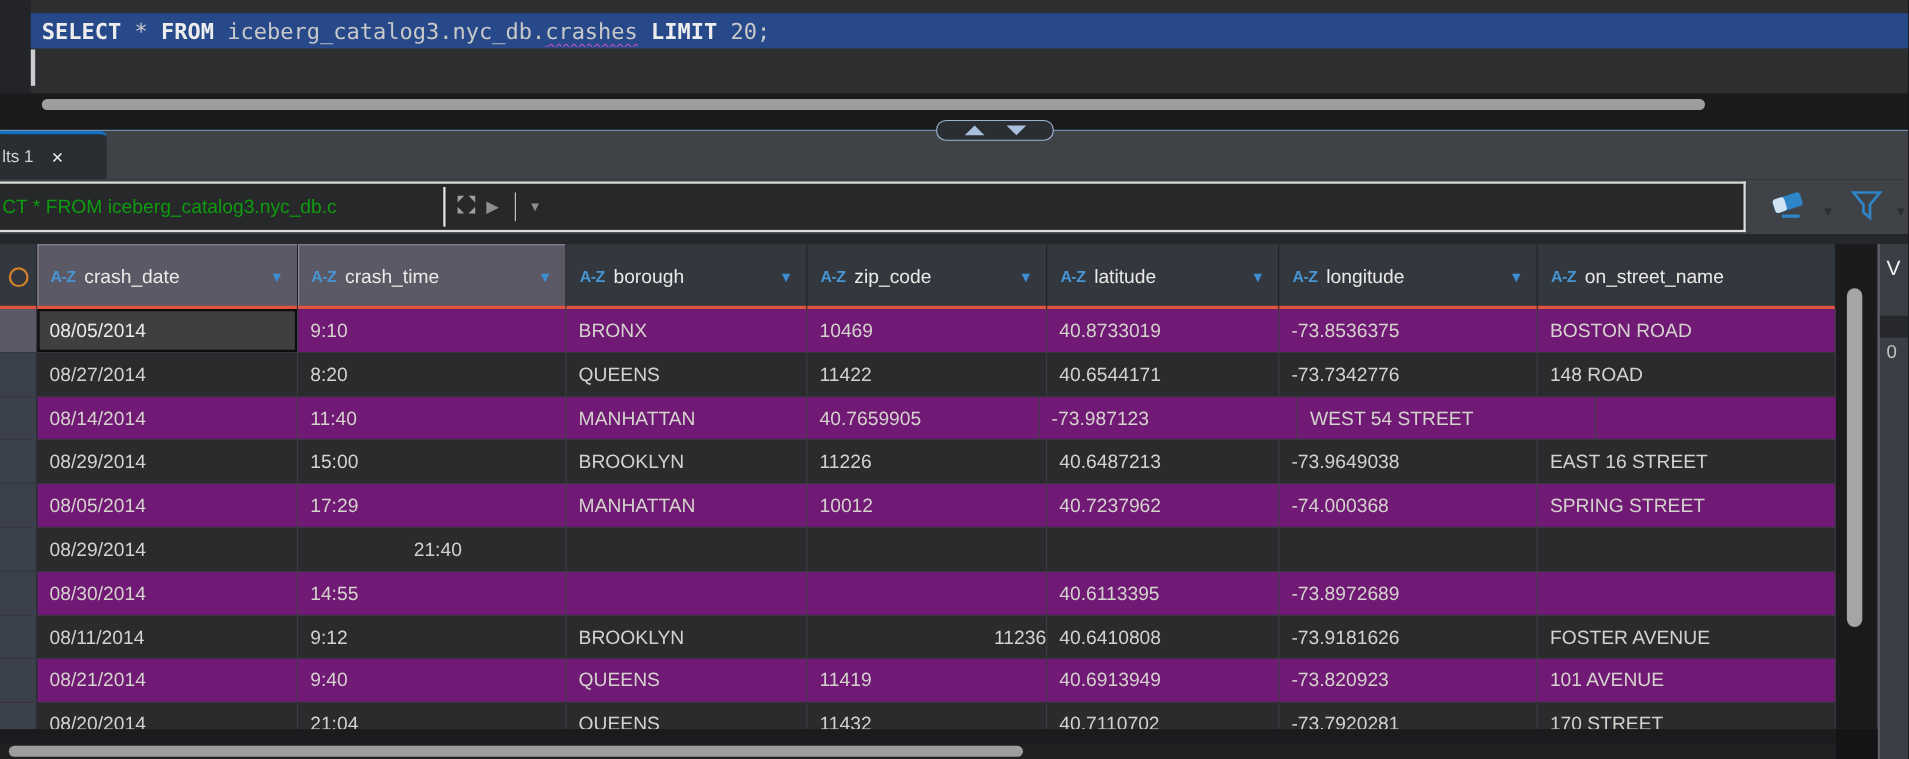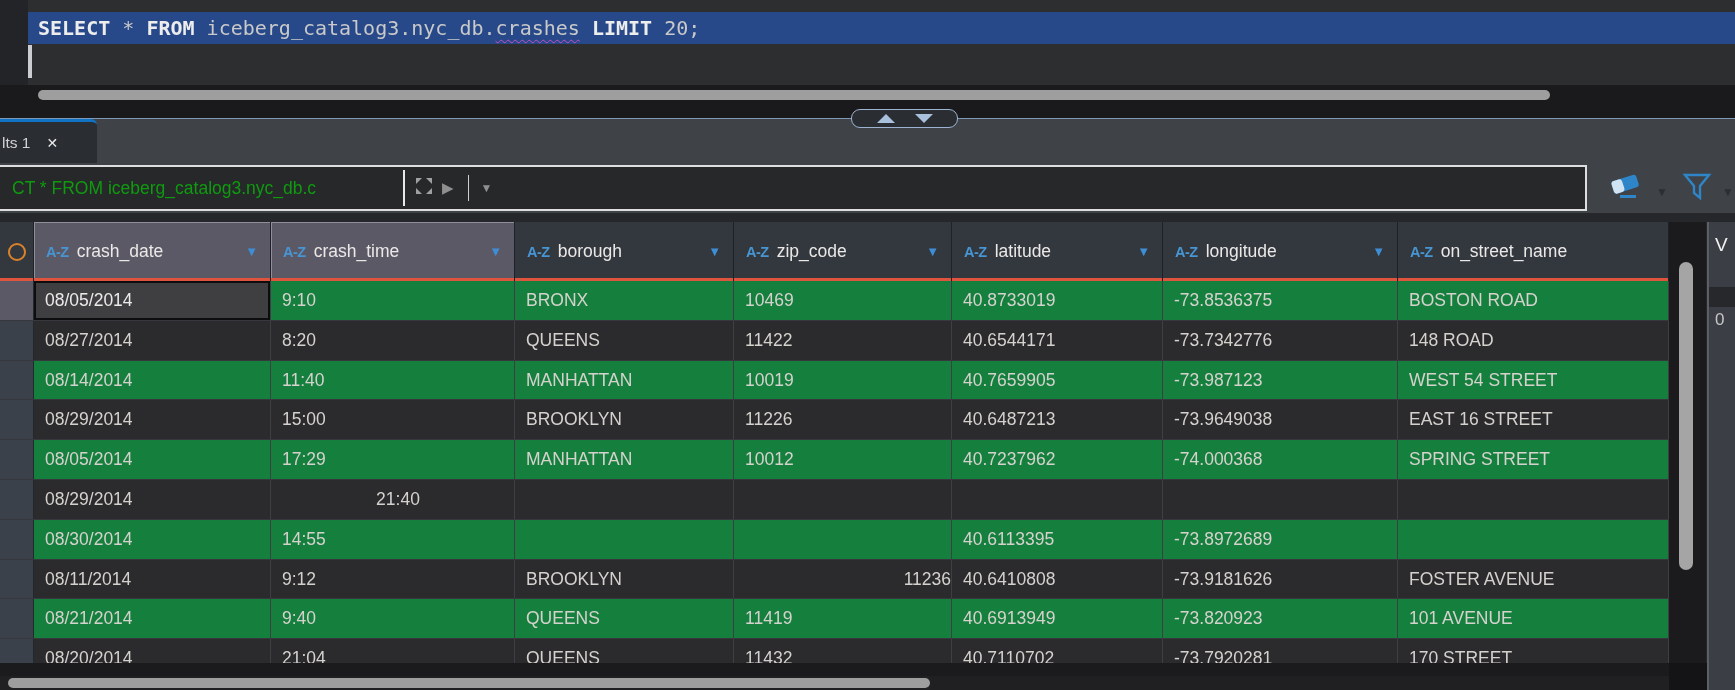--- a/index.html
+++ b/index.html
@@ -41,21 +41,21 @@
   }
   .tab-label { white-space:nowrap; }
   .tab-close { margin-left:16px; color:#e9e9e9; font-size:14px; }
   
   .filterbar { position:absolute; left:0; top:163px; width:1735px; height:50px; background:#3f4247; }
   .filter-field {
     position:absolute; left:0; top:2px; width:1587px; height:46px; background:#26282a;
     border-top:2px solid #dedede; border-right:2px solid #dedede; border-bottom:2px solid #dedede;
     display:flex; align-items:center;
   }
-  .filter-preview { width:403px; flex:none; color:#0f9b0f; font-size:17.5px; white-space:nowrap; overflow:hidden; padding-left:12px; }
+  .filter-preview { width:403px; flex:none; color:#0f9b0f; font-size:17.5px; white-space:nowrap; overflow:hidden; padding-left:2px; }
   .filter-vsep { width:2px; height:36px; background:#e8e8e8; flex:none; }
   .expand-ic { flex:none; margin:0 8px 0 9px; }
   .filter-input {
     flex:1; background:transparent; border:none; outline:none;
     color:#cfcfcf; font-size:17.5px; font-family:"Liberation Sans",sans-serif; min-width:0;
   }
   .filter-input::placeholder { color:#9d9d9d; opacity:1; }
   .filter-apply { flex:none; color:#8f8f8f; font-size:15px; margin-right:14px; }
   .filter-sep2 { flex:none; width:1px; height:26px; background:#cfcfcf; margin-right:12px; }
   .filter-dd { flex:none; color:#8f8f8f; font-size:12px; margin-right:14px; }
@@ -71,21 +71,21 @@
   .gh-corner::after { content:''; position:absolute; left:0; right:0; bottom:0; height:3px; background:#e0543e; }
   .circle-ic { width:18px; height:18px; border:2px solid #d9822b; border-radius:50%; }
   .th { position:relative; flex:none; display:flex; align-items:center; background:#33373e; border-right:1px solid #1f2126; }
   .th::after { content:''; position:absolute; left:0; right:0; bottom:0; height:3px; background:#e0543e; }
   .th.sel { background:#5c5966; box-shadow:inset 0 1px 0 #918e9c, inset 1px 0 0 #918e9c; }
   .th-az { color:#4795d2; font-weight:700; font-size:14.5px; margin:0 8px 0 12px; letter-spacing:-0.5px; flex:none; }
   .th-label { color:#ebe9e7; font-size:17.5px; flex:1; white-space:nowrap; overflow:hidden; }
   .th-arrow { color:#3e8ed6; font-size:13px; margin-right:12px; flex:none; }
   .grid-body { position:absolute; left:0; top:68px; width:1670px; height:382px; overflow:hidden; }
   .tr { display:flex; height:39.8px; border-bottom:1px solid #37383d; }
-  .tr.odd  { background:#15803d; }
+  .tr.odd  { background:#701a75; }
   .tr.even { background:#2b2b2e; }
   .gut { width:34px; flex:none; background:#3a414b; border-right:1px solid #23272e; }
   .gut.sel { background:#5c5966; }
   .td {
     flex:none; border-right:1px solid #3e3f44; color:#d5d2ce; font-size:17.5px;
     line-height:38px; padding-left:11px; white-space:nowrap; overflow:hidden;
   }
   .td.selcell { background:#3f3f42; box-shadow:inset 0 0 0 2px #0d0d0f; color:#eceae8; }
   .vscroll { position:absolute; left:1669px; top:9px; width:37px; height:441px; background:#1b1b1d; }
   .vthumb { position:absolute; left:10px; top:40px; width:14px; height:308px; background:#a5a5a5; border-radius:7px; }
@@ -220,21 +220,20 @@
           <div class="td" style="width: 218px;">11422</div>
           <div class="td" style="width: 211px;">40.6544171</div>
           <div class="td" style="width: 235px;">-73.7342776</div>
           <div class="td" style="width: 271px;">148 ROAD</div>
         </div>
         <div class="tr odd">
           <div class="gut"></div>
           <div class="td" style="width: 237px;">08/14/2014</div>
           <div class="td" style="width: 244px;">11:40</div>
           <div class="td" style="width: 219px;">MANHATTAN</div>
-          <div class="td" style="width: 218px;">10019</div>
           <div class="td" style="width: 211px;">40.7659905</div>
           <div class="td" style="width: 235px;">-73.987123</div>
           <div class="td" style="width: 271px;">WEST 54 STREET</div>
         </div>
         <div class="tr even">
           <div class="gut"></div>
           <div class="td" style="width: 237px;">08/29/2014</div>
           <div class="td" style="width: 244px;">15:00</div>
           <div class="td" style="width: 219px;">BROOKLYN</div>
           <div class="td" style="width: 218px;">11226</div>

